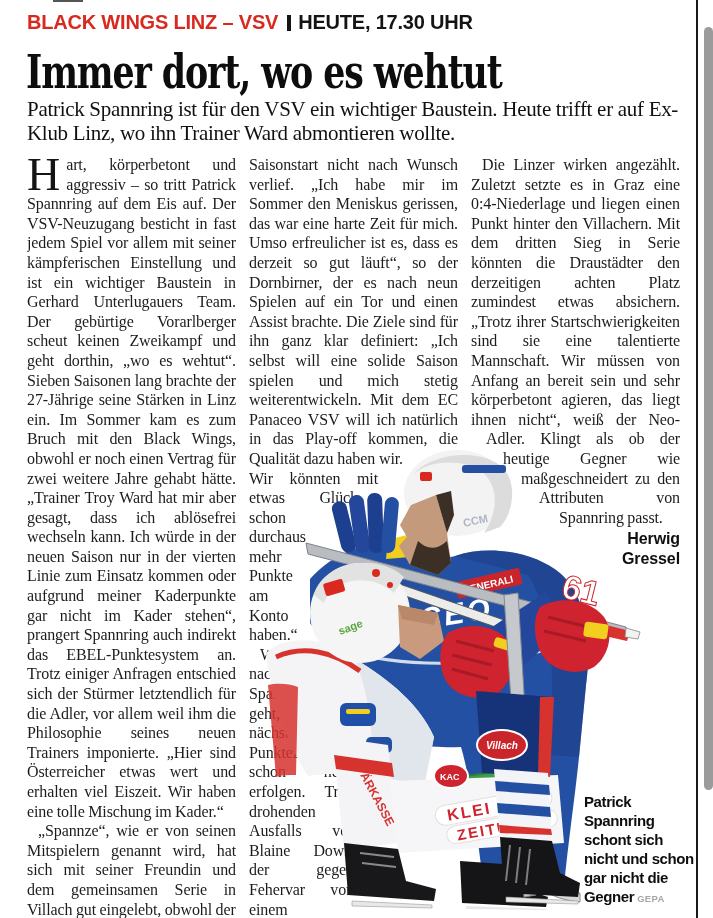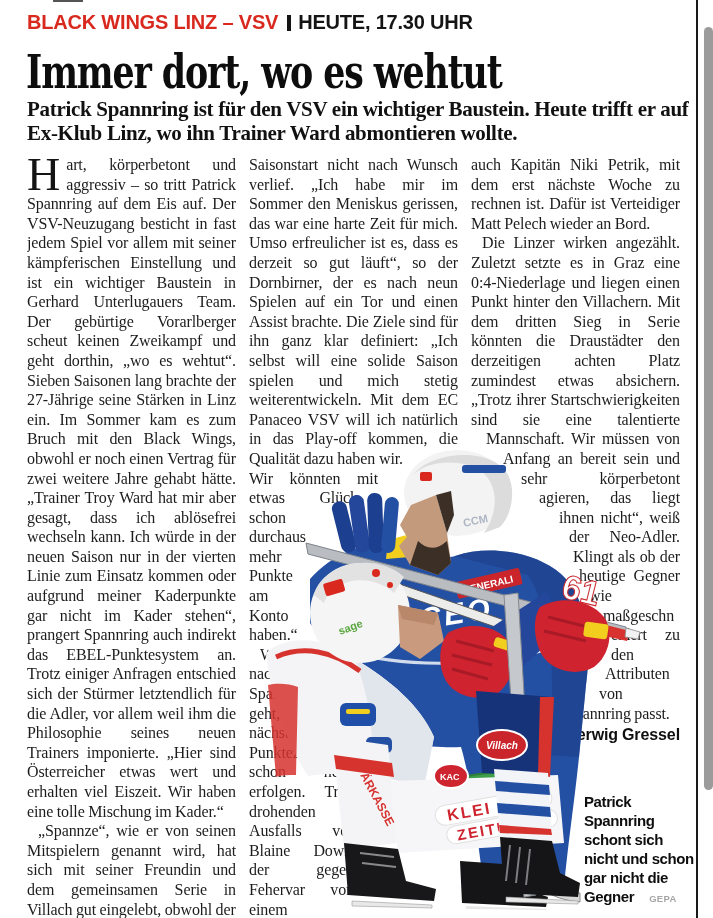--- a/index.html
+++ b/index.html
@@ -10,38 +10,38 @@
   .kicker{left:27px;top:11px;display:flex;align-items:center;
           font-family:"Liberation Sans",sans-serif;font-weight:bold;font-size:20px;letter-spacing:-0.2px;}
   .kicker .red{color:#d9291f;text-align:center;}
   .kicker .sep{display:inline-block;width:4px;height:16px;background:#141414;margin:0 7px 0 9px;}
   .kicker .time{color:#141414;}
   
   .headline{left:26px;top:44px;font-family:"DejaVu Serif",serif;font-weight:800;font-size:47px;
             color:#0d0d0d;letter-spacing:-1.5px;transform:scaleX(0.74);transform-origin:left top;
             white-space:nowrap;}
   
-  .subhead{left:27px;top:97px;width:666px;font-family:"Liberation Serif",serif;font-weight:700;
+  .subhead{left:27px;top:97px;width:666px;font-family:"Liberation Serif",serif;font-weight:400;
            font-size:21px;line-height:24px;letter-spacing:-0.3px;color:#111;}
   
   .columns{left:27px;top:155px;width:653px;height:763px;display:flex;gap:13px;}
   .col{width:209px;height:763px;overflow:hidden;text-align:justify;font-size:16px;line-height:19.6px;
        letter-spacing:-0.1px;word-spacing:-0.4px;hyphens:auto;overflow-wrap:break-word;}
   .col p{margin:0;}
   .col p.ind{text-indent:11px;}
   .dropcap{float:left;font-size:46px;line-height:37px;padding:1px 6px 0 0;font-weight:400;color:#141414;}
   .stairs{height:0;}
   .byline{font-family:"Liberation Sans",sans-serif;font-weight:bold;font-size:16px;
           text-align:right;margin-top:2px;color:#0f0f0f;}
   
   .photo{left:248px;top:445px;width:420px;height:465px;z-index:2;}
   
   .caption{left:584px;top:792px;width:113px;z-index:3;font-family:"Liberation Sans",sans-serif;
            font-weight:bold;font-size:15px;line-height:19px;letter-spacing:-0.4px;color:#0e0e0e;}
-  .credit{font-size:9.5px;color:#a6a6a6;letter-spacing:0.3px;font-weight:bold;margin-left:15px;}
+  .credit{font-size:9.5px;color:#a6a6a6;letter-spacing:0.3px;font-weight:bold;margin-left:3px;}
   
   .rule-v{left:696px;top:0;width:2px;height:918px;background:#191919;}
   .scroll-thumb{left:704px;top:27px;width:9px;height:763px;background:#9b9b9b;border-radius:5px;}
   .page-mark{left:53px;top:0;width:30px;height:2px;background:#555;}
   svg text{font-family:"Liberation Sans",sans-serif;}
 </style>
 </head>
 <body>
 
 <div class="abs page-mark"></div>
@@ -101,21 +101,20 @@
         <div style="float: left; clear: left; width: 98px; height: 19.6px;"></div>
         <div style="float: left; clear: left; width: 102px; height: 19.6px;"></div>
         <div style="float: left; clear: left; width: 108px; height: 19.6px;"></div>
         <div style="float: left; clear: left; width: 118px; height: 19.6px;"></div>
         <div style="float: left; clear: left; width: 132px; height: 19.6px;"></div>
         <div style="float: left; clear: left; width: 140px; height: 19.6px;"></div>
         <div style="float: left; clear: left; width: 134px; height: 19.6px;"></div>
         <div style="float: left; clear: left; width: 128px; height: 19.6px;"></div>
         <div style="float: left; clear: left; width: 95px; height: 19.6px;"></div>
       </div>
-    <p>auch Kapitän Niki Petrik, mit dem erst nächste Woche zu rechnen ist. Dafür ist Verteidiger Matt Pelech wieder an Bord.</p>
     <p class="ind">Die Linzer wirken angezählt. Zuletzt setzte es in Graz eine 0:4-Niederlage und liegen einen Punkt hinter den Villachern. Mit dem dritten Sieg in Serie könnten die Draustädter den derzeitigen achten Platz zumindest etwas absichern. „Trotz ihrer Startschwierigkeiten sind sie eine talentierte Mannschaft. Wir müssen von Anfang an bereit sein und sehr körperbetont agieren, das liegt ihnen nicht“, weiß der Neo-Adler. Klingt als ob der heutige Gegner wie maßgeschneidert zu den Attributen von Spannring passt.</p>
     <div class="byline">Herwig Gressel</div>
   </div>
 </div>
 
 <svg class="abs photo" viewBox="0 0 420 465" xmlns="http://www.w3.org/2000/svg">
 
   <g>
 
     <path d="M62,134 C92,100 140,90 172,101 C186,107 197,115 207,111 C241,99 288,107 313,129 C339,153 344,196 338,240 L331,312 C327,352 320,398 316,442 L236,442 C228,382 222,332 213,302 C188,303 148,300 129,289 C110,260 84,208 62,178 Z" fill="#2450a4"></path>

